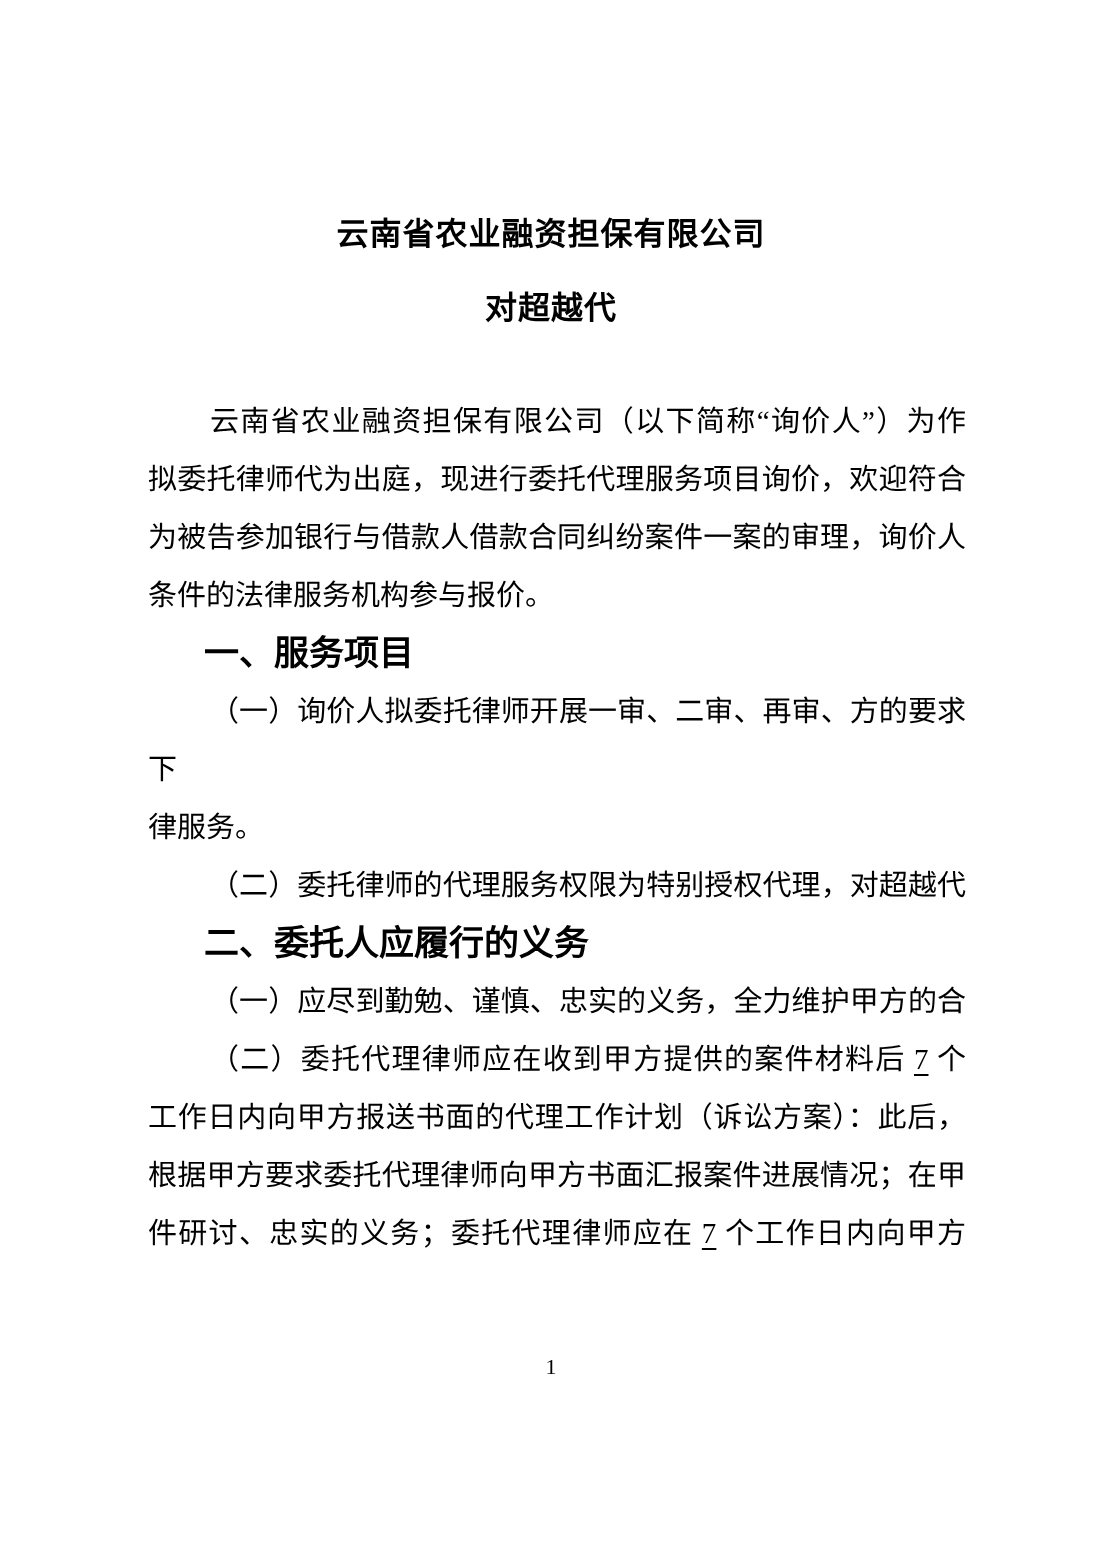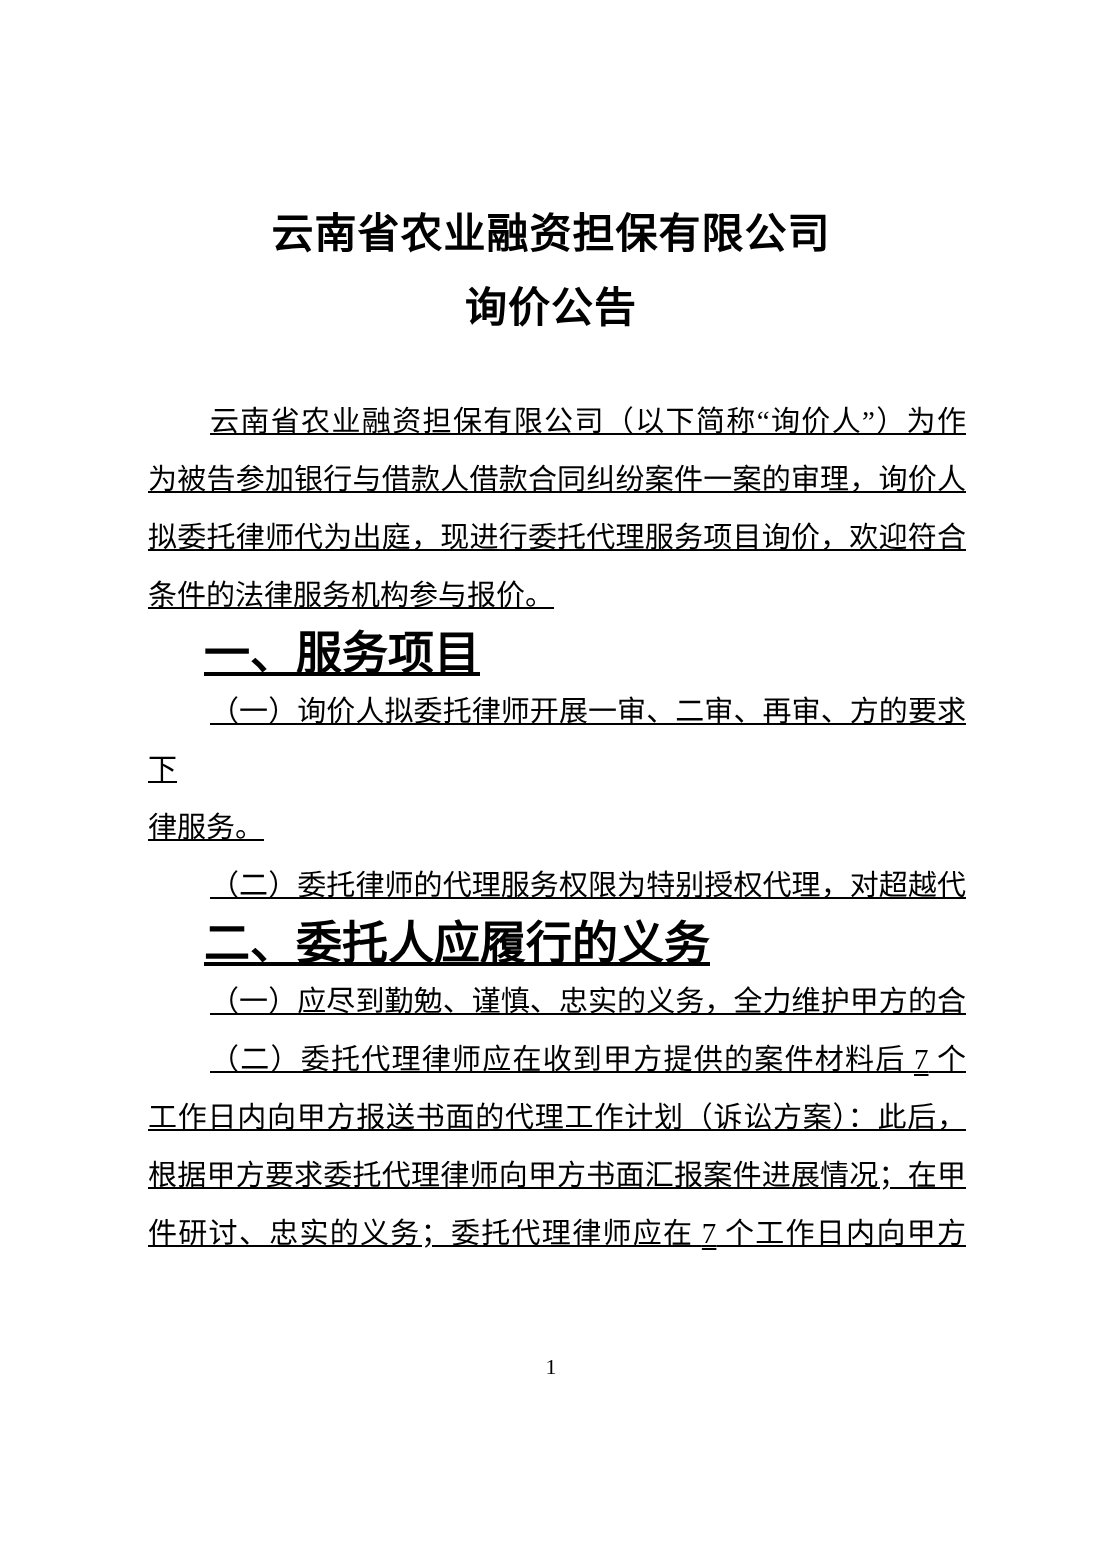--- a/index.html
+++ b/index.html
@@ -14,44 +14,43 @@
     overflow: hidden;
   }
   
   .title-block {
     padding-top: 197px;
     text-align: center;
   }
   .title-line {
     font-family: "Liberation Sans", "DejaVu Sans", sans-serif;
     font-weight: bold;
-    font-size: 42px;
+    font-size: 32px;
     line-height: 74px;
     letter-spacing: 1px;
     white-space: nowrap;
   }
   
   .body-block {
     width: 818px;
     margin: 47px 0 0 148px;
   }
   .ln {
     font-family: "Liberation Serif", "DejaVu Serif", serif;
     font-size: 29px;
     line-height: 58px;
     text-align: justify;
     text-justify: inter-ideograph;
-    text-decoration: underline;
   }
   .just { text-align-last: justify; }
   .ind { text-indent: 62px; }
   .heading {
     font-family: "Liberation Sans", "DejaVu Sans", sans-serif;
     font-weight: bold;
-    font-size: 46px;
+    font-size: 35px;
     text-indent: 56px;
     text-align: center;
     text-align-last: left;
   }
   .u {
     text-decoration: underline;
     text-underline-offset: 5px;
     text-decoration-thickness: 2px;
   }
   
@@ -65,28 +64,28 @@
     line-height: 28px;
   }
 </style>
 </head>
 <body>
 
 <div class="page">
 
   <header class="title-block">
     <div class="title-line">云南省农业融资担保有限公司</div>
-    <div class="title-line">询价公告</div>
+    <div class="title-line">对超越代</div>
   </header>
 
   <main class="body-block">
 
     <div class="ln just ind">云南省农业融资担保有限公司（以下简称“询价人”）为作</div>
+    <div class="ln just">拟委托律师代为出庭，现进行委托代理服务项目询价，欢迎符合</div>
     <div class="ln just">为被告参加银行与借款人借款合同纠纷案件一案的审理，询价人</div>
-    <div class="ln just">拟委托律师代为出庭，现进行委托代理服务项目询价，欢迎符合</div>
     <div class="ln">条件的法律服务机构参与报价。</div>
 
     <div class="ln heading">一、服务项目</div>
 
     <div class="ln just ind">（一）询价人拟委托律师开展一审、二审、再审、方的要求下</div>
     <div class="ln">律服务。</div>
 
     <div class="ln just ind">（二）委托律师的代理服务权限为特别授权代理，对超越代</div>
 
     <div class="ln heading">二、委托人应履行的义务</div>

